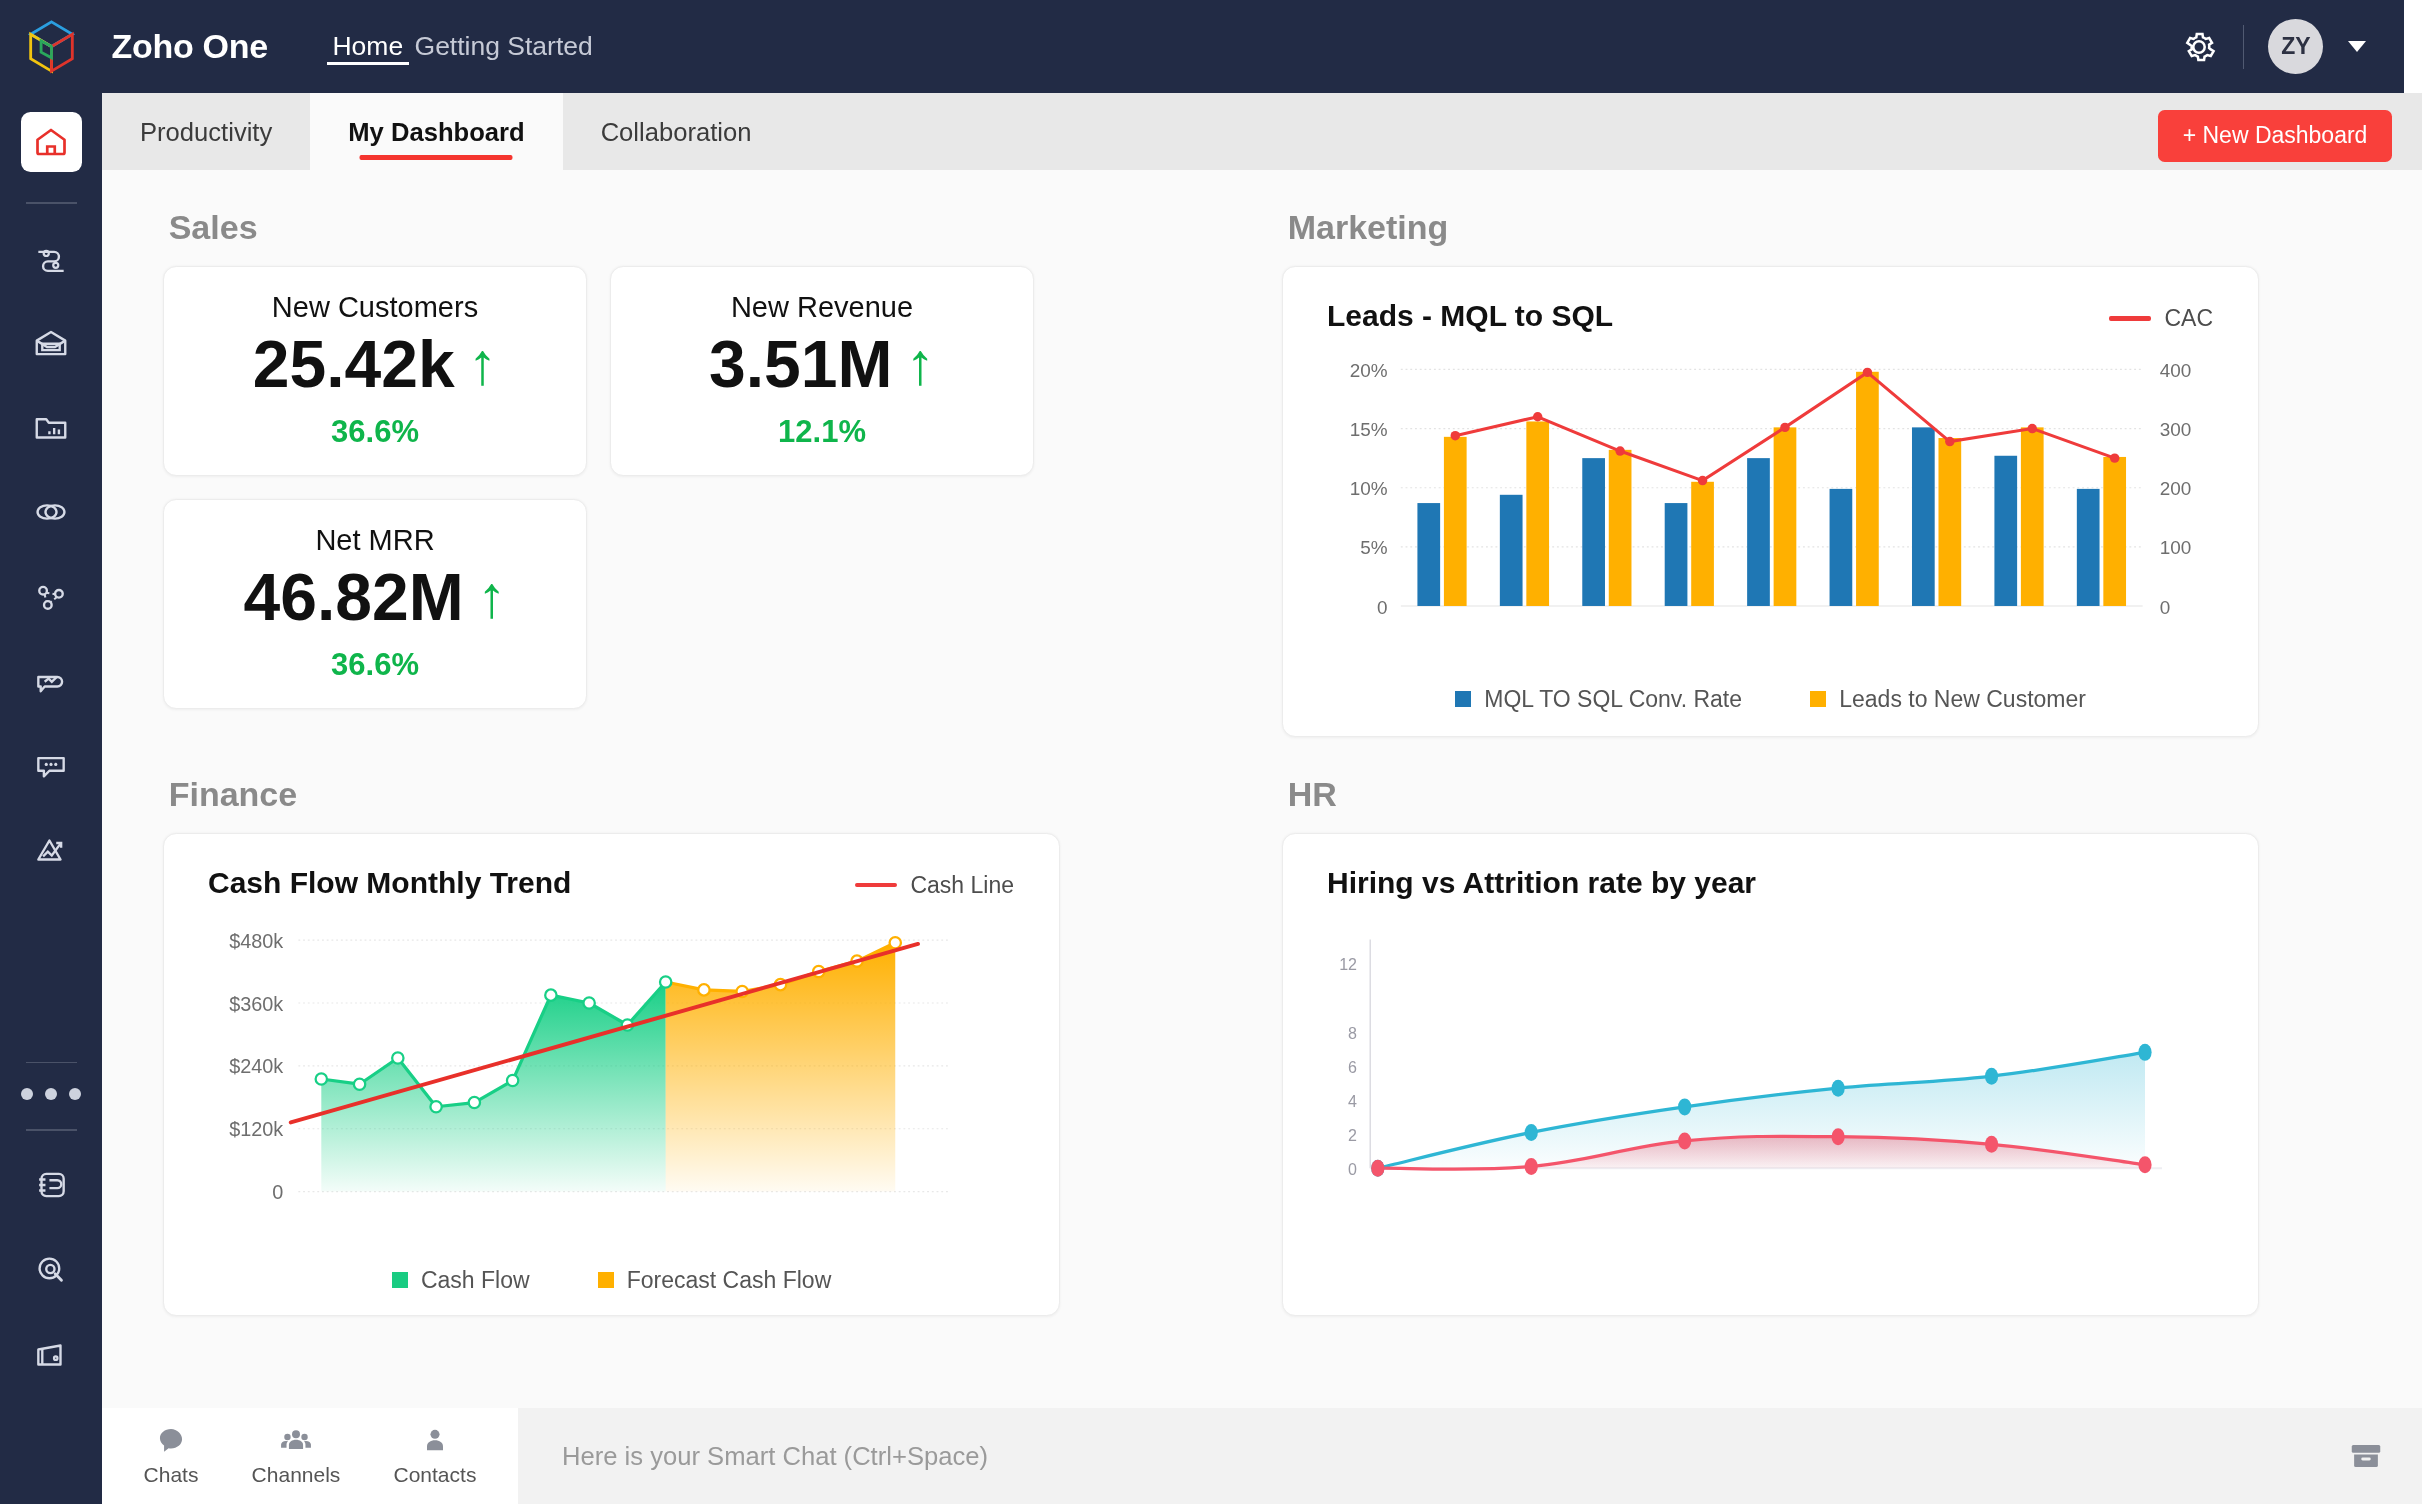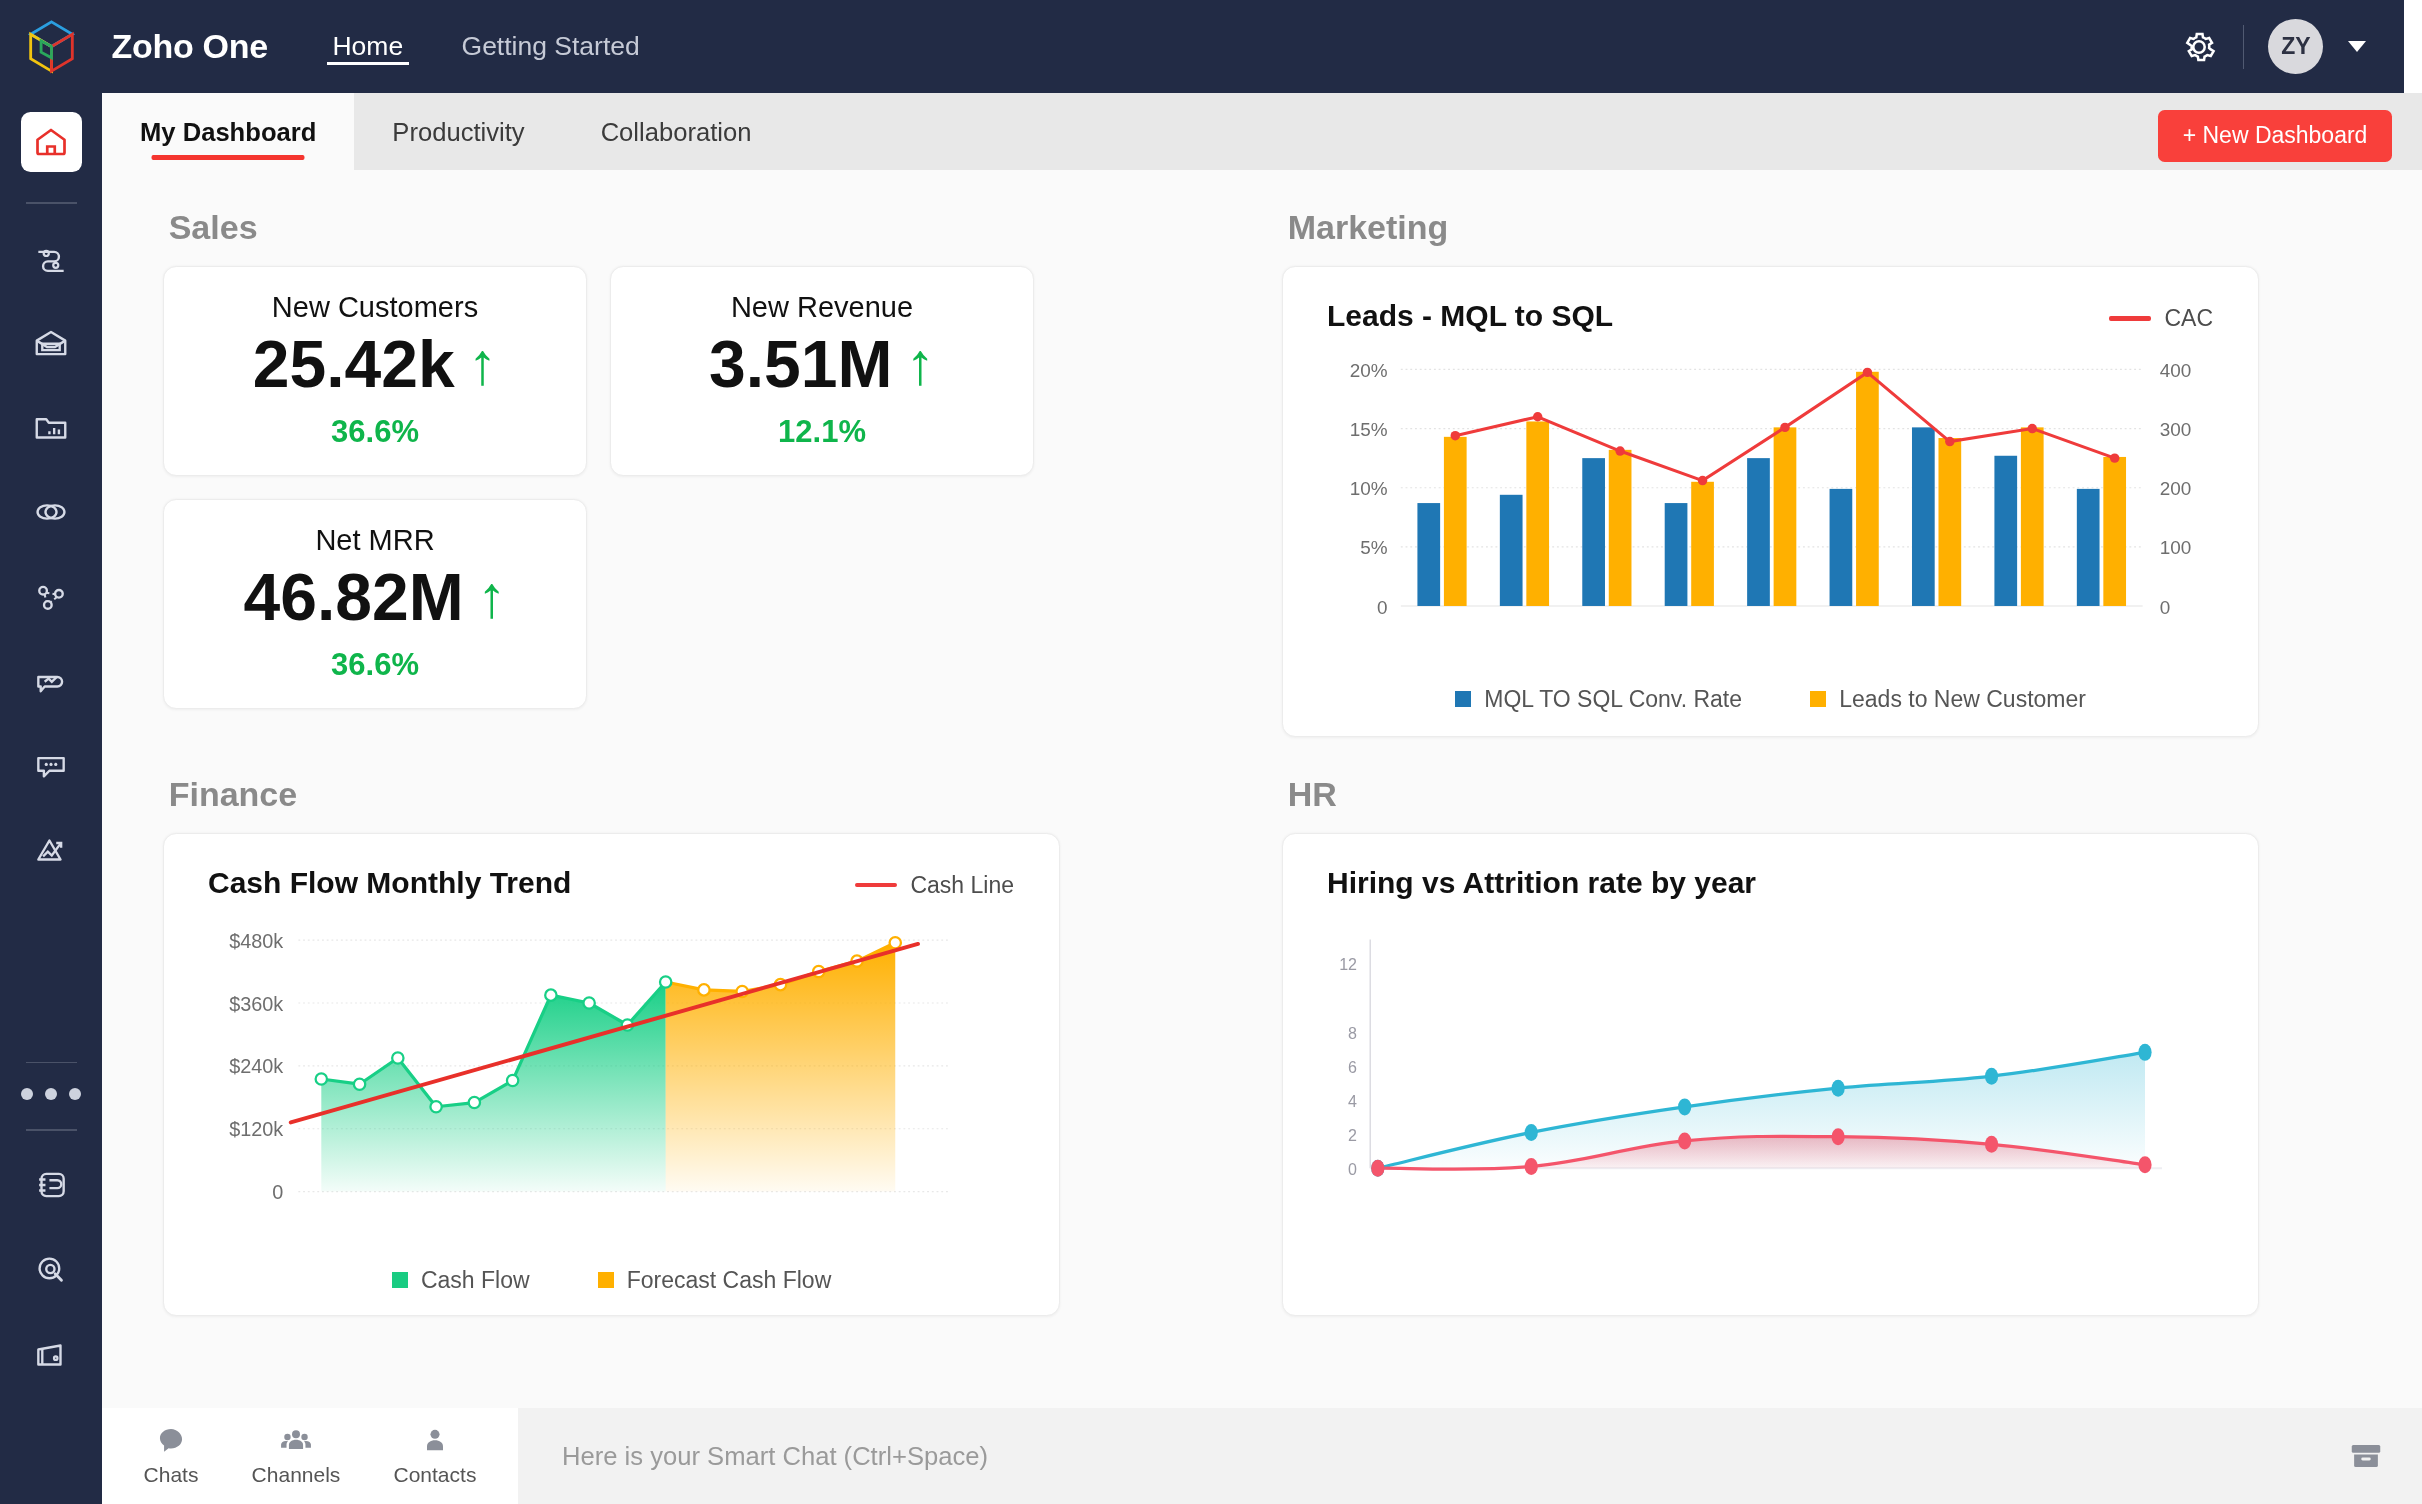--- a/index.html
+++ b/index.html
@@ -15,21 +15,21 @@
     position: absolute; top: 0; left: 0;
     width: 2404px; height: 93px;
     background: #222b45;
     display: flex; align-items: center;
   }
   .logo-box { width: 102px; display:flex; align-items:center; justify-content:center; }
   .brand {
     color: #ffffff; font-size: 34px; font-weight: 600;
     letter-spacing: -0.3px; margin-left: 9.5px;
   }
-  .topnav { display: flex; align-items: center; margin-left: 59px; gap: 47px; height: 93px; }
+  .topnav { display: flex; align-items: center; margin-left: 59px; height: 93px; }
   .topnav-item {
     color: #c6cad6; font-size: 26.5px; padding: 0 5.7px;
     height: 93px; display: flex; align-items: center; position: relative;
     cursor: pointer;
   }
   .topnav-item.active { color: #ffffff; }
   .topnav-item.active::after {
     content:""; position:absolute; left: 0; right: 0; bottom: 28px;
     height: 2.8px; background:#ffffff;
   }
@@ -302,22 +302,22 @@
   <div class="rail-item">
     <svg width="38" height="38" viewBox="0 0 24 24">
       <path fill="none" stroke="#d6dae6" stroke-width="1.5" stroke-linejoin="round" d="M4 8.5l14-2.5V18H4z"></path>
       <path fill="none" stroke="#d6dae6" stroke-width="1.5" d="M6.5 7.8V18"></path>
       <circle cx="15" cy="14" r="1.1" fill="none" stroke="#d6dae6" stroke-width="1.4"></circle>
     </svg>
   </div>
 </div>
 
 <div class="tabstrip">
+  <div class="tab">Productivity</div>
   <div class="tab active">My Dashboard</div>
-  <div class="tab">Productivity</div>
   <div class="tab">Collaboration</div>
   <button class="newdash-btn">+ New Dashboard</button>
 </div>
 
 <div class="canvas">
 
   <div class="grid2">
 
     <div class="col-left">
       <div class="section-label">Sales</div>

